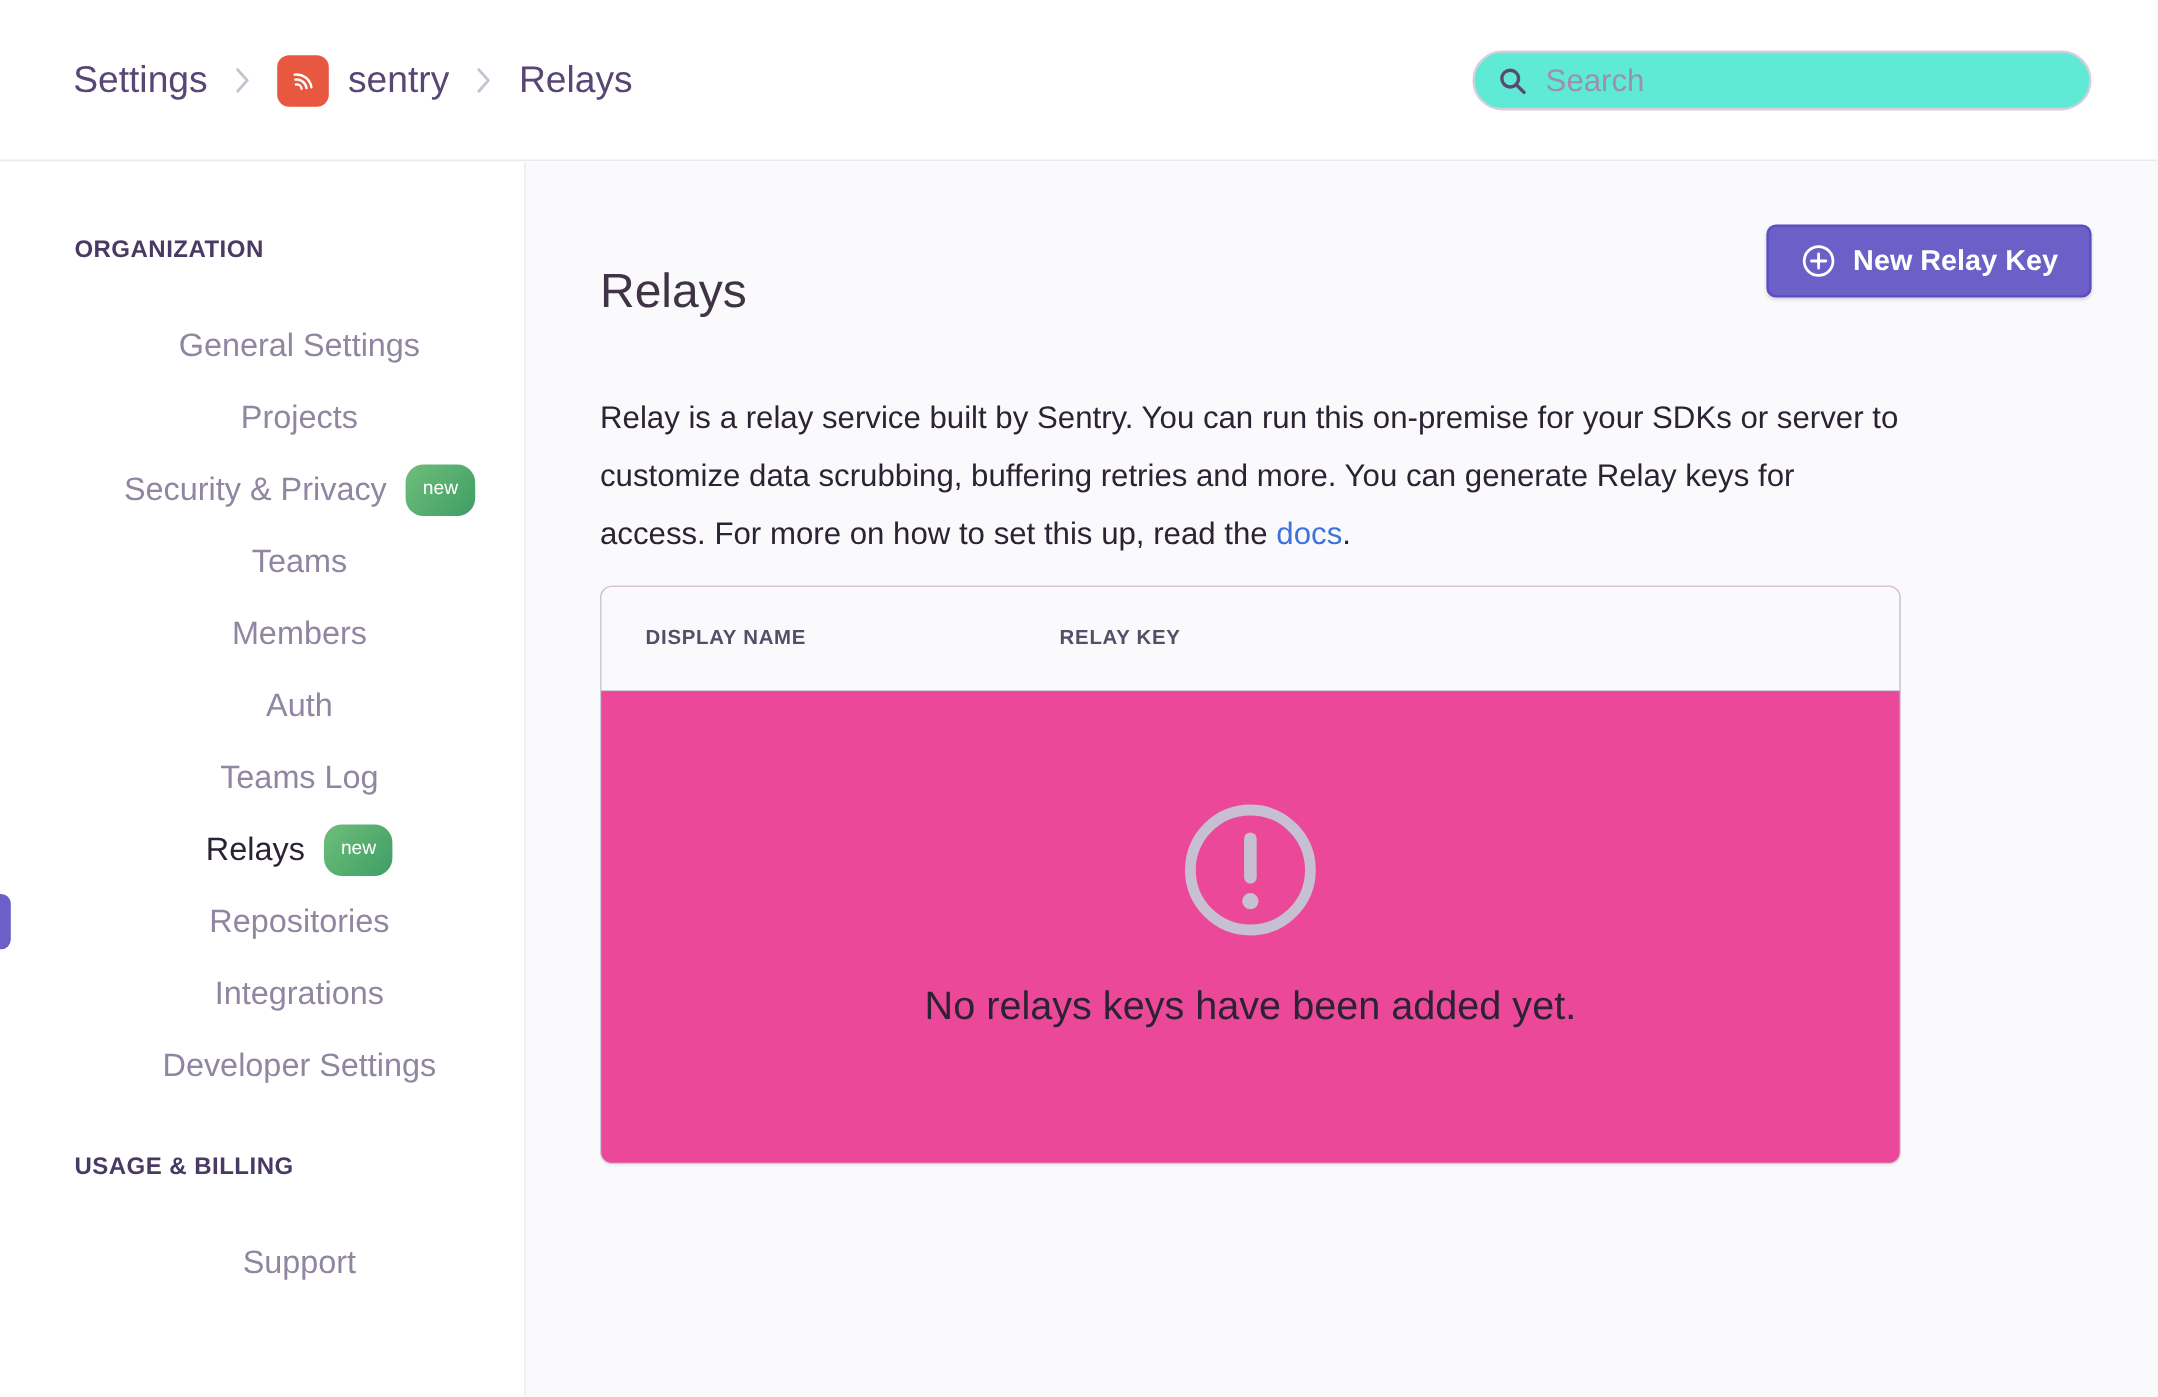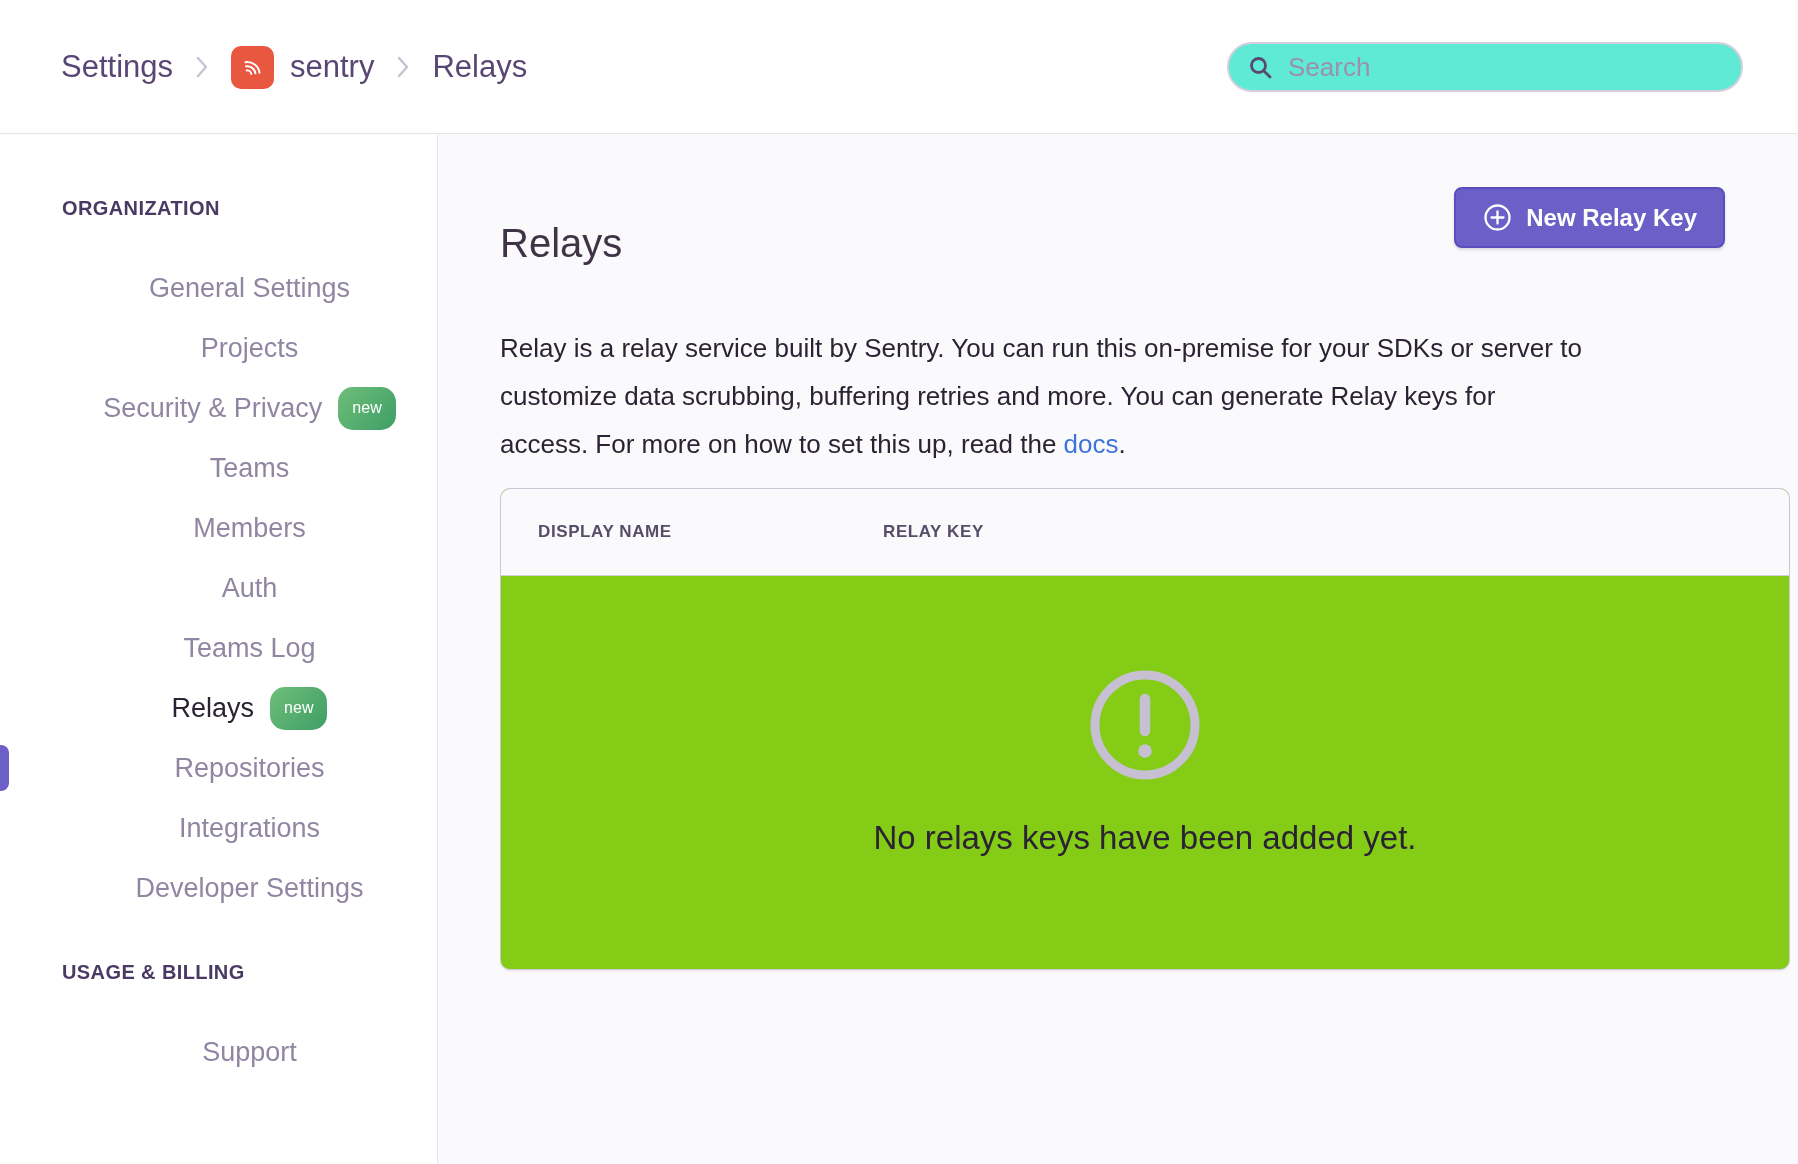--- a/index.html
+++ b/index.html
@@ -65,36 +65,36 @@
     background: linear-gradient(130deg, #6FBE79 0%, #3E9E66 100%);
     color: #FFFFFF; font-size: 16px; line-height: 1;
   }
 
   
   .page-title {
     position: absolute; left: 500px; top: 190px;
     font-size: 40px; line-height: 52px; font-weight: 500; color: #3E3446;
   }
   .btn-primary {
-    position: absolute; right: 73px; top: 187px; height: 61px;
+    position: absolute; right: 55px; top: 187px; height: 61px;
     display: flex; align-items: center; gap: 13px; padding: 0 26px;
     background: #6C5FC7; border: 2px solid #5B4DBE; border-radius: 8px;
     color: #FFFFFF; font-size: 24px; font-weight: 700; cursor: pointer;
     font-family: "Liberation Sans", sans-serif;
     box-shadow: 0 2px 3px rgba(40, 30, 70, 0.15);
   }
   .description {
     position: absolute; left: 500px; top: 298px; width: 1090px;
     font-size: 26px; line-height: 48px; color: #2B2233;
   }
   .description a { color: #3D74DB; text-decoration: none; cursor: pointer; }
 
   .panel {
-    position: absolute; left: 500px; top: 488px; width: 1290px; height: 482px;
-    background: #84cc16; border: 1px solid #CDC6D6; border-radius: 10px;
+    position: absolute; left: 500px; top: 488px; width: 1084px; height: 482px;
+    background: #ec4899; border: 1px solid #CDC6D6; border-radius: 10px;
     box-shadow: 0 2px 0 rgba(40, 30, 60, 0.04);
   }
   .panel-header {
     height: 87px; background: #FAF9FB; border-bottom: 1px solid #D4CDDD;
     border-radius: 9px 9px 0 0;
     display: grid; grid-template-columns: 345px 302px auto;
     align-items: center; padding-left: 37px;
     font-size: 17px; font-weight: 700; letter-spacing: 0.6px; color: #564D68;
   }
   .empty-state {

